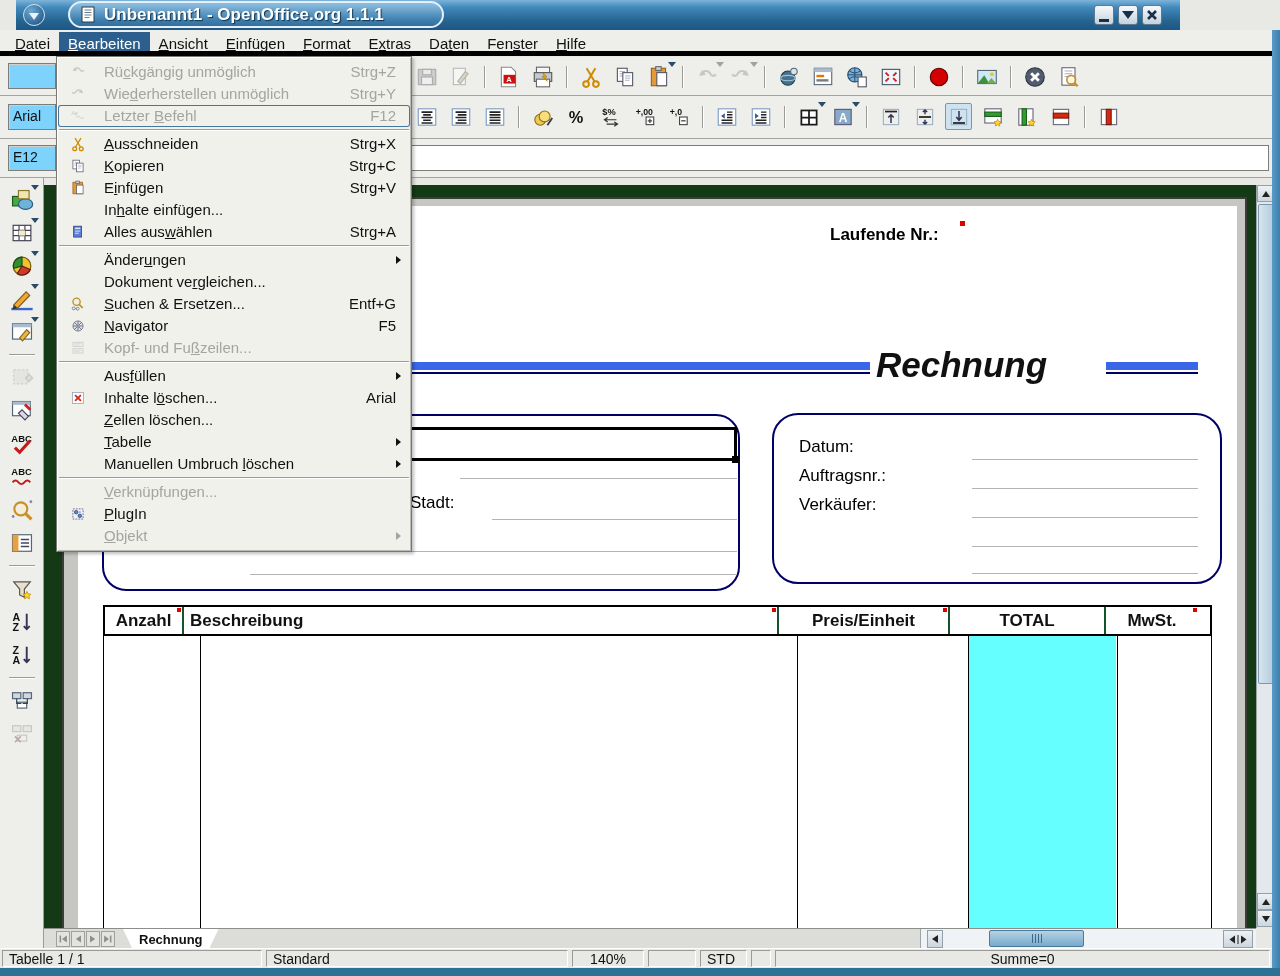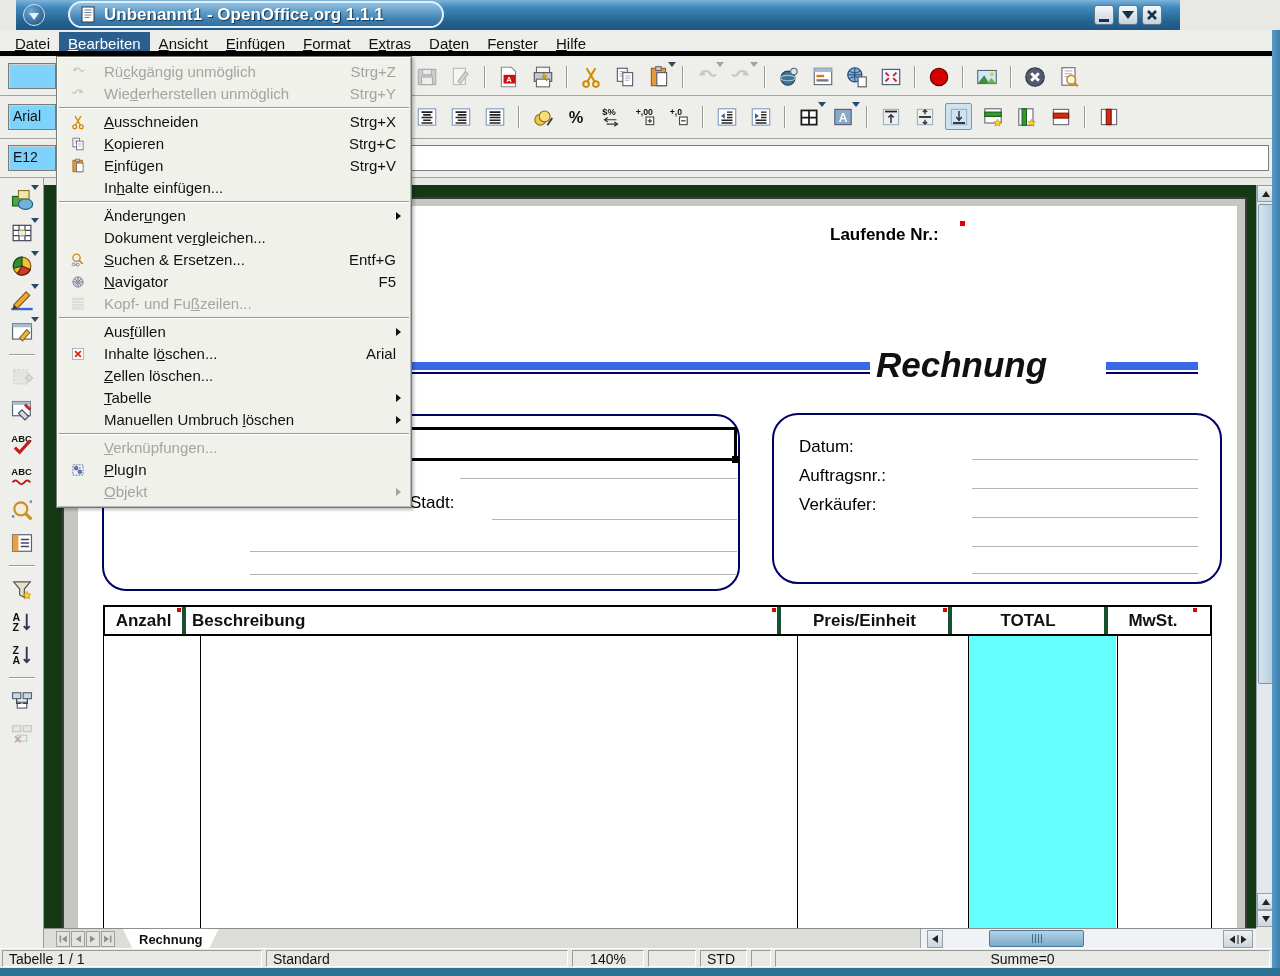--- a/index.html
+++ b/index.html
@@ -58,21 +58,21 @@
   .blue-rule{height:8px;background:#3a66e8;}
   .navy-rule{height:2px;background:#000066;}
   .big-title{font-size:35px;font-weight:bold;font-style:italic;white-space:nowrap;}
   .roundbox{border:2px solid #000066;border-radius:24px;background:transparent;}
   .cellcursor{border:3px solid #000;}
   .fillhandle{position:absolute;right:-5px;bottom:-5px;width:7px;height:7px;background:#000;}
   .fline{height:1px;background:#b4b4b0;}
   
   .thead{left:103px;top:605px;width:1109px;height:31px;border:2px solid #000;display:flex;background:#fff;}
   .thcell{position:relative;height:100%;display:flex;align-items:center;justify-content:center;
-    font-size:17px;font-weight:bold;border-left:4px solid #14532d;}
+    font-size:17px;font-weight:bold;border-left:2px solid #14532d;}
   .thcell:first-child{border-left:none;}
   .thcell.al{justify-content:flex-start;padding-left:6px;}
   .thdot{position:absolute;top:1px;right:1px;width:4px;height:4px;background:#e00000;}
   .vline{width:1px;background:#000;top:636px;height:292px;}
   .cyan{left:969px;top:636px;width:147px;height:292px;background:#66ffff;}
   
   .vscroll{left:1256px;top:185px;width:18px;height:743px;background:#e3e8ec;border-left:1px solid #9aa4ac;}
   .sbtn{position:absolute;left:0;width:18px;height:17px;background:linear-gradient(180deg,#eef2f5,#ccd6dd);
     border:1px solid #93a0aa;display:flex;align-items:center;justify-content:center;}
   .vthumb{position:absolute;left:1px;top:19px;width:16px;height:480px;border:1px solid #7d97ab;border-radius:2px;
@@ -804,20 +804,26 @@
             <path d="M5 9 C8 4.5 12 4.5 14 8 C15.5 10.5 18 10.5 19 8.5" fill="none" stroke="#7fa57f" stroke-width="2"></path>
             <path d="M4 10 L10 9 L6.5 4.5 Z" fill="#7fa57f"></path>
           </svg>
         </span><span>Rü<u>c</u>kgängig unmöglich</span><span class="mshort">Strg+Z</span></div>
       <div class="mi dis"><span class="mico">
           <svg width="16" height="16" viewBox="0 0 22 22" xmlns="http://www.w3.org/2000/svg">
             <path d="M17 9 C14 4.5 10 4.5 8 8 C6.5 10.5 4 10.5 3 8.5" fill="none" stroke="#7fa57f" stroke-width="2"></path>
             <path d="M18 10 L12 9 L15.5 4.5 Z" fill="#7fa57f"></path>
           </svg>
         </span><span>Wie<u>d</u>erherstellen unmöglich</span><span class="mshort">Strg+Y</span></div>
+      <div class="mi dis hl"><span class="mico">
+          <svg width="16" height="16" viewBox="0 0 22 22" xmlns="http://www.w3.org/2000/svg">
+            <text x="2" y="10" font-size="7" font-style="italic" fill="#8890a0">Aa</text>
+            <path d="M8 13 q3 -4 6 0 q2 3 5 0" fill="none" stroke="#9aa2b2" stroke-width="1.3"></path>
+          </svg>
+        </span><span>Letzter <u>B</u>efehl</span><span class="mshort">F12</span></div>
       <div class="msep"></div>
       <div class="mi"><span class="mico">
           <svg width="16" height="16" viewBox="0 0 22 22" xmlns="http://www.w3.org/2000/svg">
             <path d="M7 3 L14.5 15.5 M15 3 L7.5 15.5" stroke="#cf8a00" stroke-width="1.8" fill="none"></path>
             <circle cx="6.5" cy="17.5" r="2.6" fill="none" stroke="#cf8a00" stroke-width="1.8"></circle>
             <circle cx="15.5" cy="17.5" r="2.6" fill="none" stroke="#cf8a00" stroke-width="1.8"></circle>
           </svg>
         </span><span><u>A</u>usschneiden</span><span class="mshort">Strg+X</span></div>
       <div class="mi"><span class="mico">
           <svg width="16" height="16" viewBox="0 0 22 22" xmlns="http://www.w3.org/2000/svg">
@@ -828,20 +834,28 @@
           </svg>
         </span><span><u>K</u>opieren</span><span class="mshort">Strg+C</span></div>
       <div class="mi"><span class="mico">
           <svg width="16" height="16" viewBox="0 0 22 22" xmlns="http://www.w3.org/2000/svg">
             <rect x="4" y="3" width="13" height="16" fill="#e29a3c" stroke="#93601a"></rect>
             <rect x="8" y="1.5" width="5" height="3.5" fill="#cfcfcf" stroke="#666"></rect>
             <rect x="9" y="7" width="9" height="12" fill="#fff" stroke="#556"></rect>
           </svg>
         </span><span>E<u>i</u>nfügen</span><span class="mshort">Strg+V</span></div>
       <div class="mi"><span>In<u>h</u>alte einfügen...</span></div>
+      <div class="mi"><span class="mico">
+          <svg width="16" height="16" viewBox="0 0 22 22" xmlns="http://www.w3.org/2000/svg">
+            <rect x="5" y="3" width="11" height="15" fill="#5b7fd4" stroke="#2a3a7a"></rect>
+            <rect x="7" y="5" width="7" height="2" fill="#dbe4ff"></rect>
+            <rect x="7" y="9" width="7" height="1.5" fill="#cdd8f8"></rect>
+            <rect x="7" y="12" width="5" height="1.5" fill="#cdd8f8"></rect>
+          </svg>
+        </span><span>Alles aus<u>w</u>ählen</span><span class="mshort">Strg+A</span></div>
       <div class="msep"></div>
       <div class="mi"><span>Änder<u>u</u>ngen</span><span class="msub"></span></div>
       <div class="mi"><span>Dokument ve<u>r</u>gleichen...</span></div>
       <div class="mi"><span class="mico">
           <svg width="16" height="16" viewBox="0 0 22 22" xmlns="http://www.w3.org/2000/svg">
             <circle cx="9" cy="8" r="5" fill="#f4ecd4" fill-opacity="0.7" stroke="#b8912a" stroke-width="1.8"></circle>
             <path d="M12.5 11.5 L17.5 16.5" stroke="#b8912a" stroke-width="2.4"></path>
             <circle cx="5" cy="17" r="2" fill="none" stroke="#668"></circle>
             <circle cx="10.5" cy="17.5" r="2" fill="none" stroke="#668"></circle>
             <path d="M7 17.2 h1.6" stroke="#668"></path>

